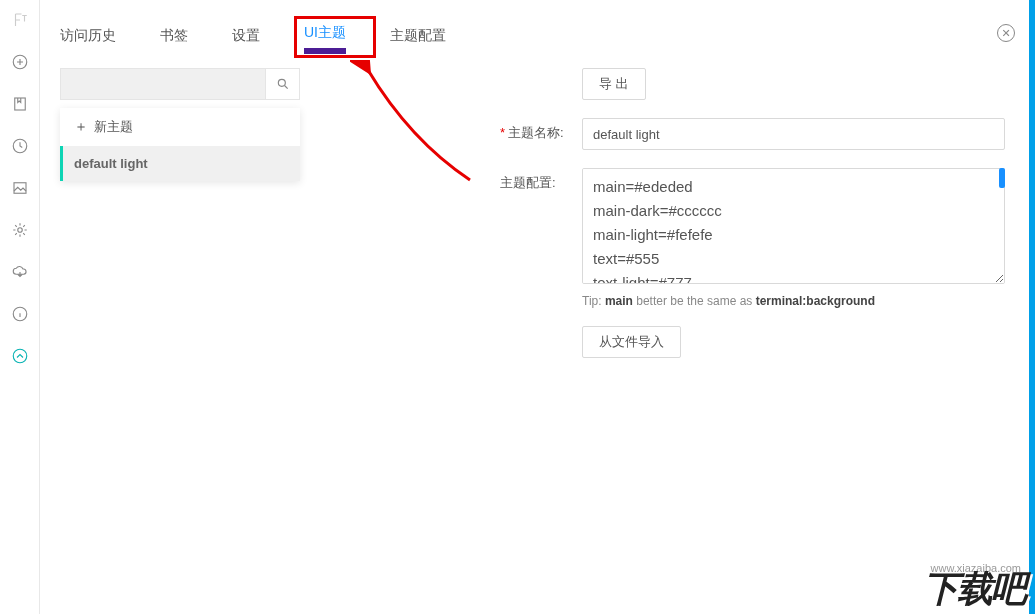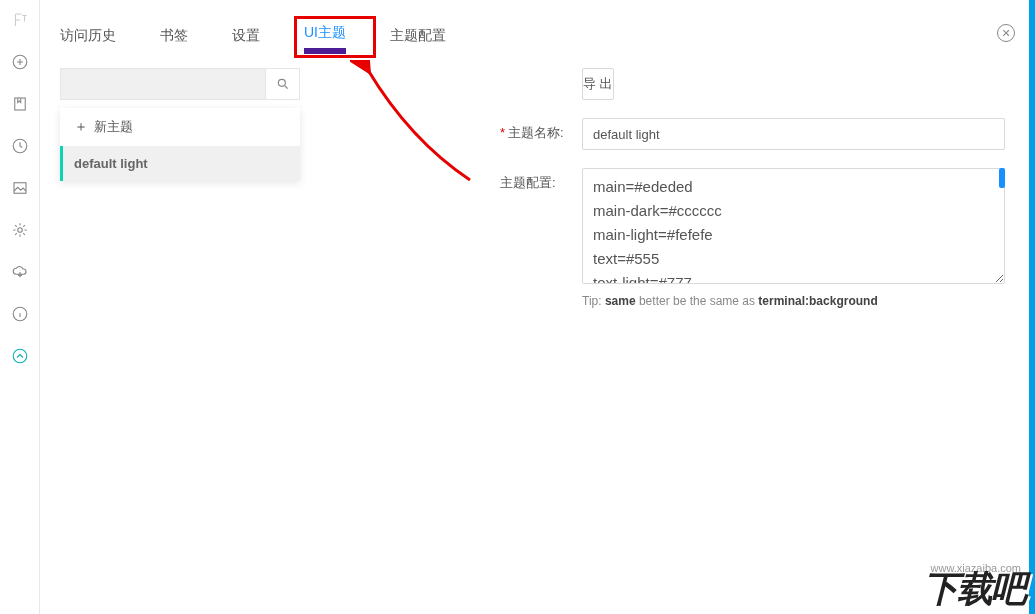--- a/index.html
+++ b/index.html
@@ -30,21 +30,21 @@
   .theme-item { padding: 10px 14px; font-size: 13px; color: #555; cursor: pointer; display: flex; align-items: center; gap: 6px; }
   .theme-item.new-item { }
   .theme-item.selected { background: #f0f0f0; font-weight: 600; color: #666; border-left: 3px solid #0dd4b4; padding-left: 11px; }
   .plus-icon { font-size: 14px; color: #555; }
   
   .right-panel { flex: 1; padding: 0 10px 0 180px; }
   .form-row { display: flex; align-items: flex-start; margin-bottom: 18px; }
   .form-label { width: 82px; font-size: 13px; color: #555; padding-top: 6px; padding-right: 10px; }
   .req { color: #e60000; margin-right: 3px; }
   .form-control { flex: 1; }
-  .btn { display: inline-block; border: 1px solid #d9d9d9; background: #fff; padding: 6px 0; font-size: 13px; color: #555; cursor: pointer; border-radius: 2px; }
+  .btn { display: inline-block; border: 1px solid #d9d9d9; background: #fff; padding: 6px 16px; font-size: 13px; color: #555; cursor: pointer; border-radius: 2px; }
   .text-input { width: 100%; height: 32px; border: 1px solid #d9d9d9; padding: 0 10px; font-size: 13px; color: #555; border-radius: 2px; outline: none; }
   .textarea { width: 100%; height: 116px; border: 1px solid #d9d9d9; padding: 6px 10px; font-size: 15px; color: #555; line-height: 1.6; border-radius: 2px; resize: vertical; outline: none; font-family: inherit; }
   .textarea-wrap { position: relative; }
   .scrollbar-thumb { position: absolute; right: 0; top: 0; width: 6px; height: 20px; background: #1890ff; border-radius: 2px; }
   .tip-text { font-size: 12px; color: #888; margin-top: 6px; }
   .tip-text b { color: #444; }
   
   .close-btn { position: absolute; top: 24px; right: 20px; width: 18px; height: 18px; border: 1.5px solid #888; border-radius: 50%; display: flex; align-items: center; justify-content: center; color: #888; cursor: pointer; font-size: 11px; }
   
   .right-edge { position: absolute; right: 0; top: 0; width: 6px; height: 100%; background: #00a0e9; }
@@ -163,22 +163,28 @@
         <div class="form-control">
           <div class="textarea-wrap">
             <textarea class="textarea" style="">main=#ededed
 main-dark=#cccccc
 main-light=#fefefe
 text=#555
 text-light=#777</textarea>
             <div class="scrollbar-thumb"></div>
           </div>
           <div class="tip-text">
-            <span>Tip: </span><b>same</b><span> better be the same as </span><b>terminal:background</b>
+            <span>Tip: </span><b>main</b><span> better be the same as </span><b>terminal:background</b>
           </div>
+        </div>
+      </div>
+      <div class="form-row">
+        <div class="form-label"></div>
+        <div class="form-control">
+          <button class="btn">从文件导入</button>
         </div>
       </div>
     </div>
   </div>
 
   <svg class="arrow-svg" width="140" height="130">
     <defs>
         <marker id="ah" markerWidth="12" markerHeight="12" refX="2" refY="5" orient="auto">
           <path d="M10 0 L0 5 L10 10 L6 5 Z" fill="#e60000"></path>
         </marker>

